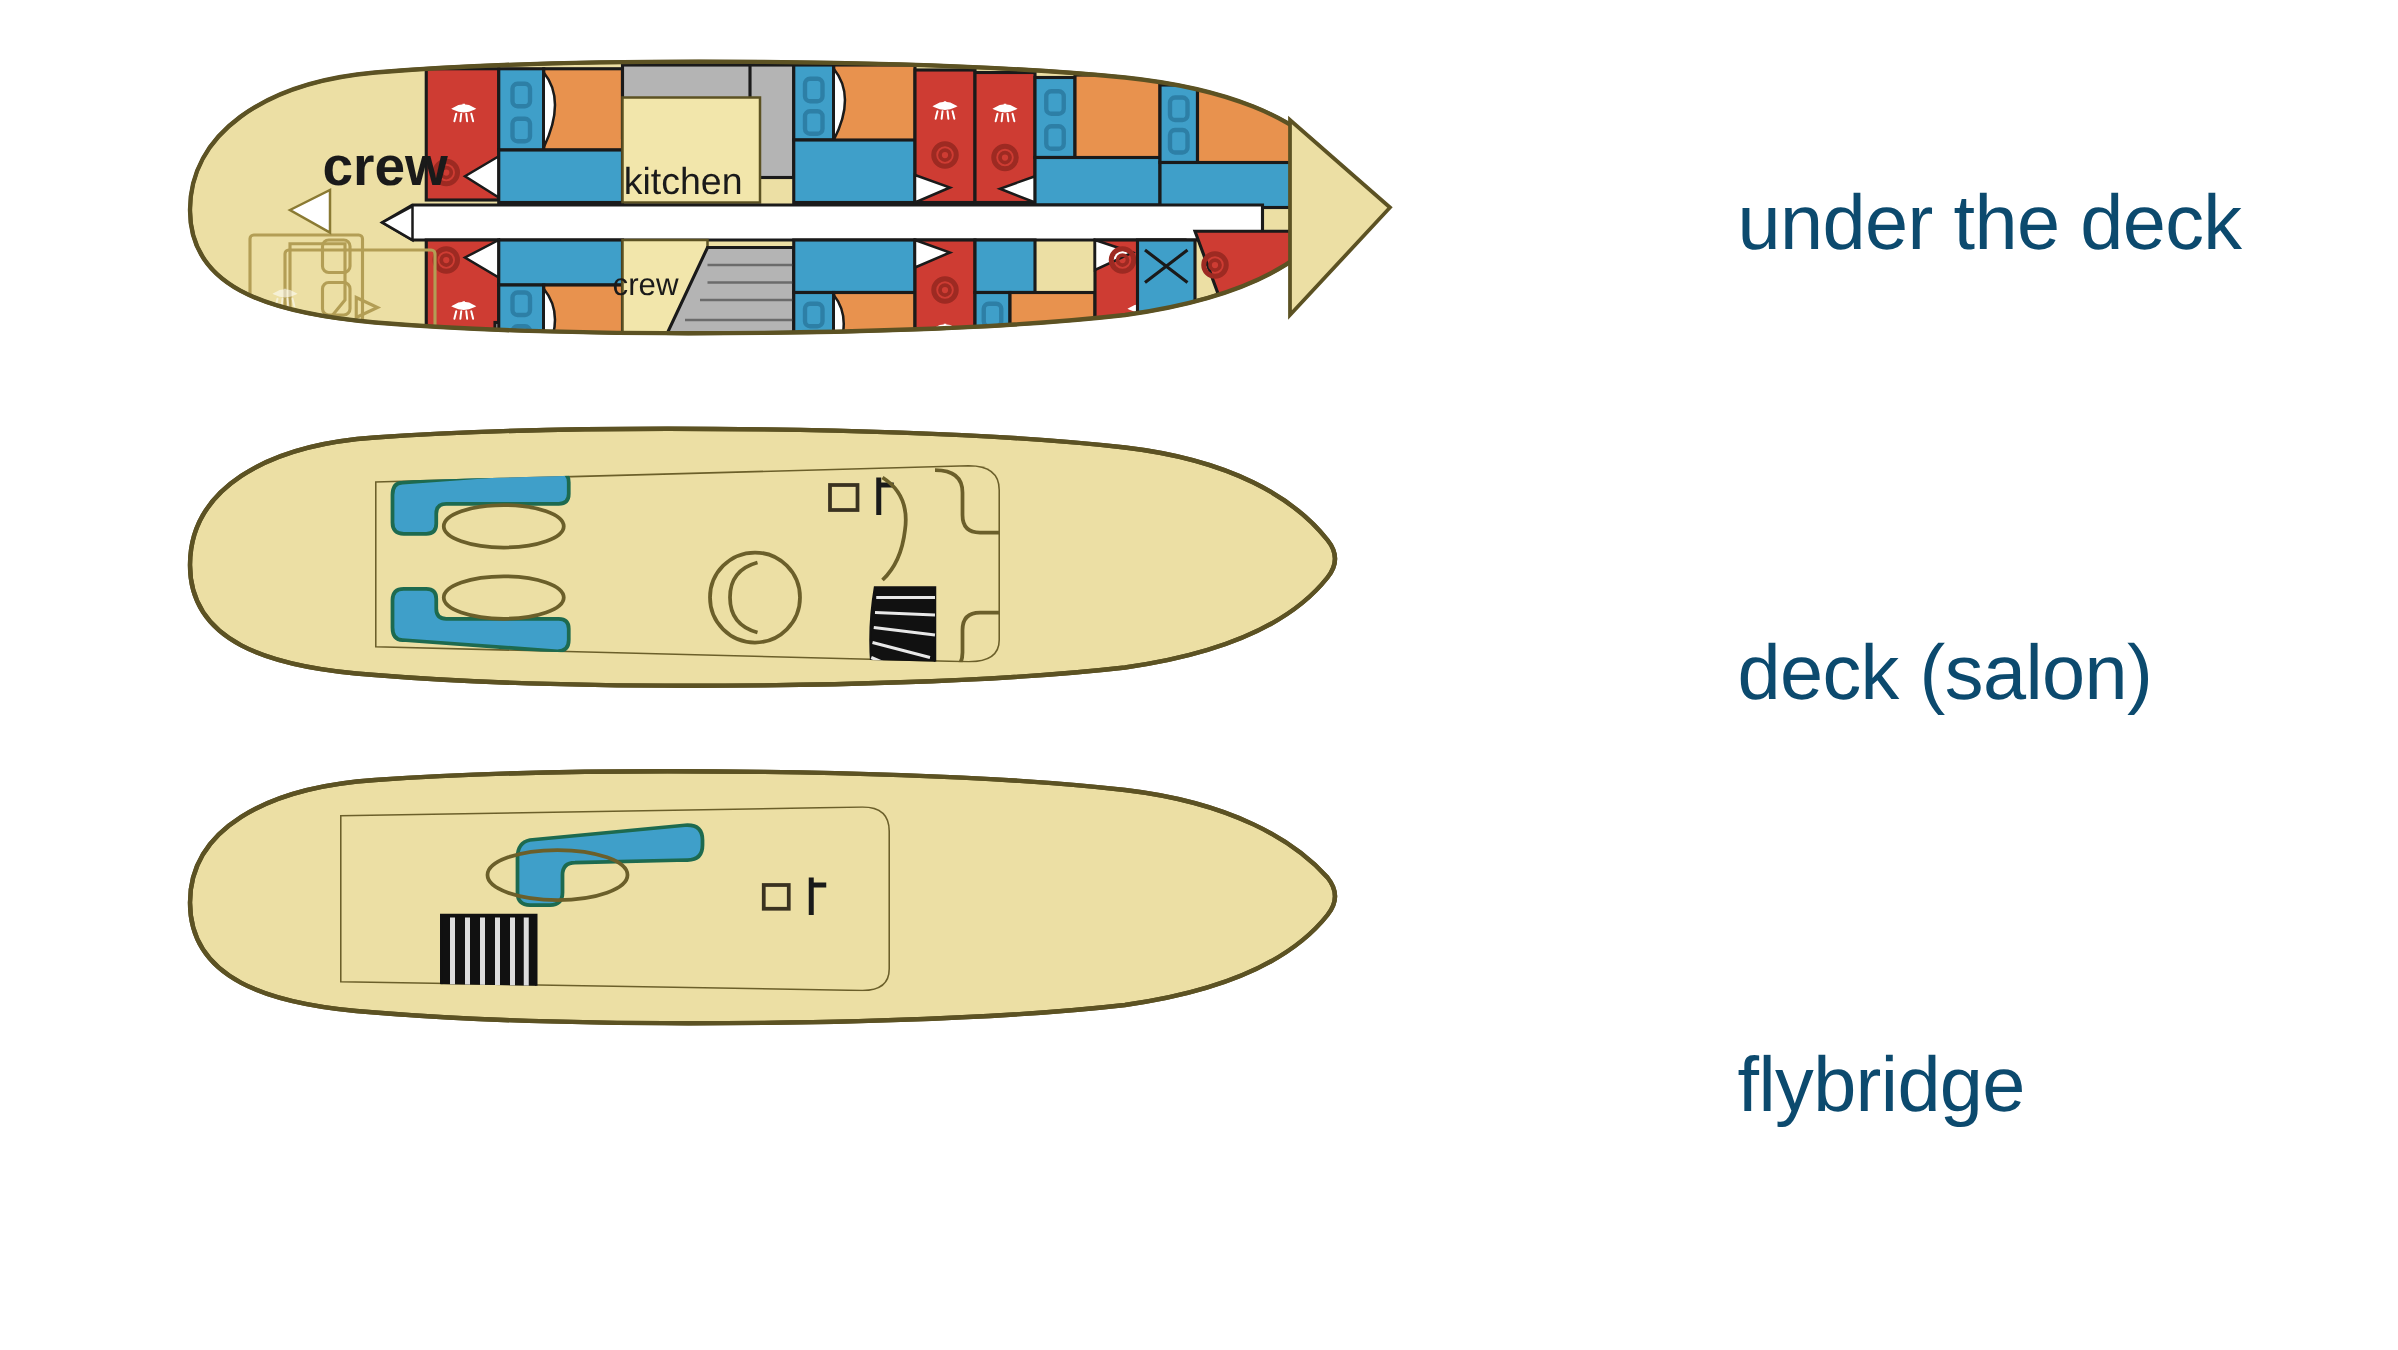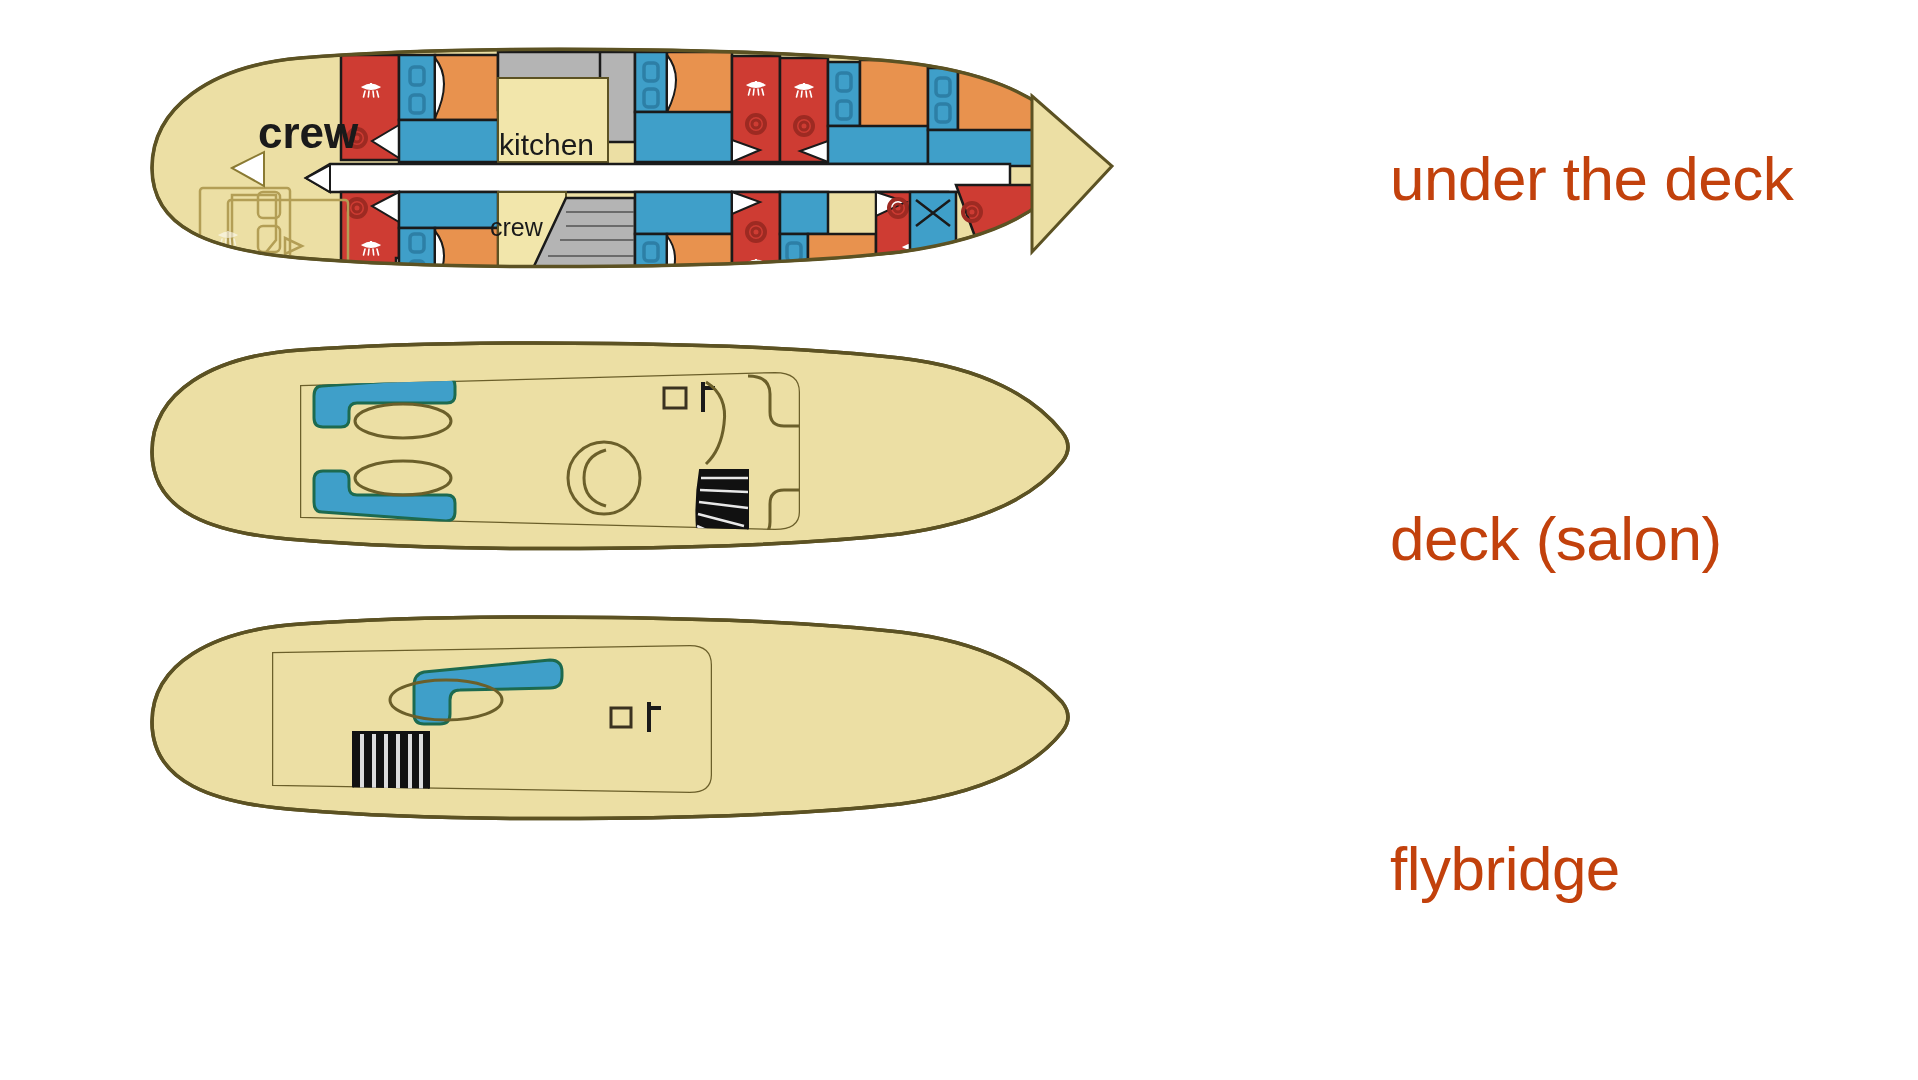--- a/index.html
+++ b/index.html
@@ -15,21 +15,21 @@
     position: relative;
   }
   #stage {
     position: absolute;
     left: 0; top: 0;
     width: 1578px;
     height: 1080px;
   }
   .deck-label {
     position: absolute;
-    color: #c2410c;
+    color: #0c4a6e;
     font-family: "Liberation Sans", sans-serif;
     font-size: 62px;
     font-weight: 400;
     letter-spacing: -0.5px;
     white-space: nowrap;
     line-height: 1;
   }
   #label-under  { left: 1390px; top: 148px; }
   #label-salon  { left: 1390px; top: 508px; }
   #label-fly    { left: 1390px; top: 838px; }

